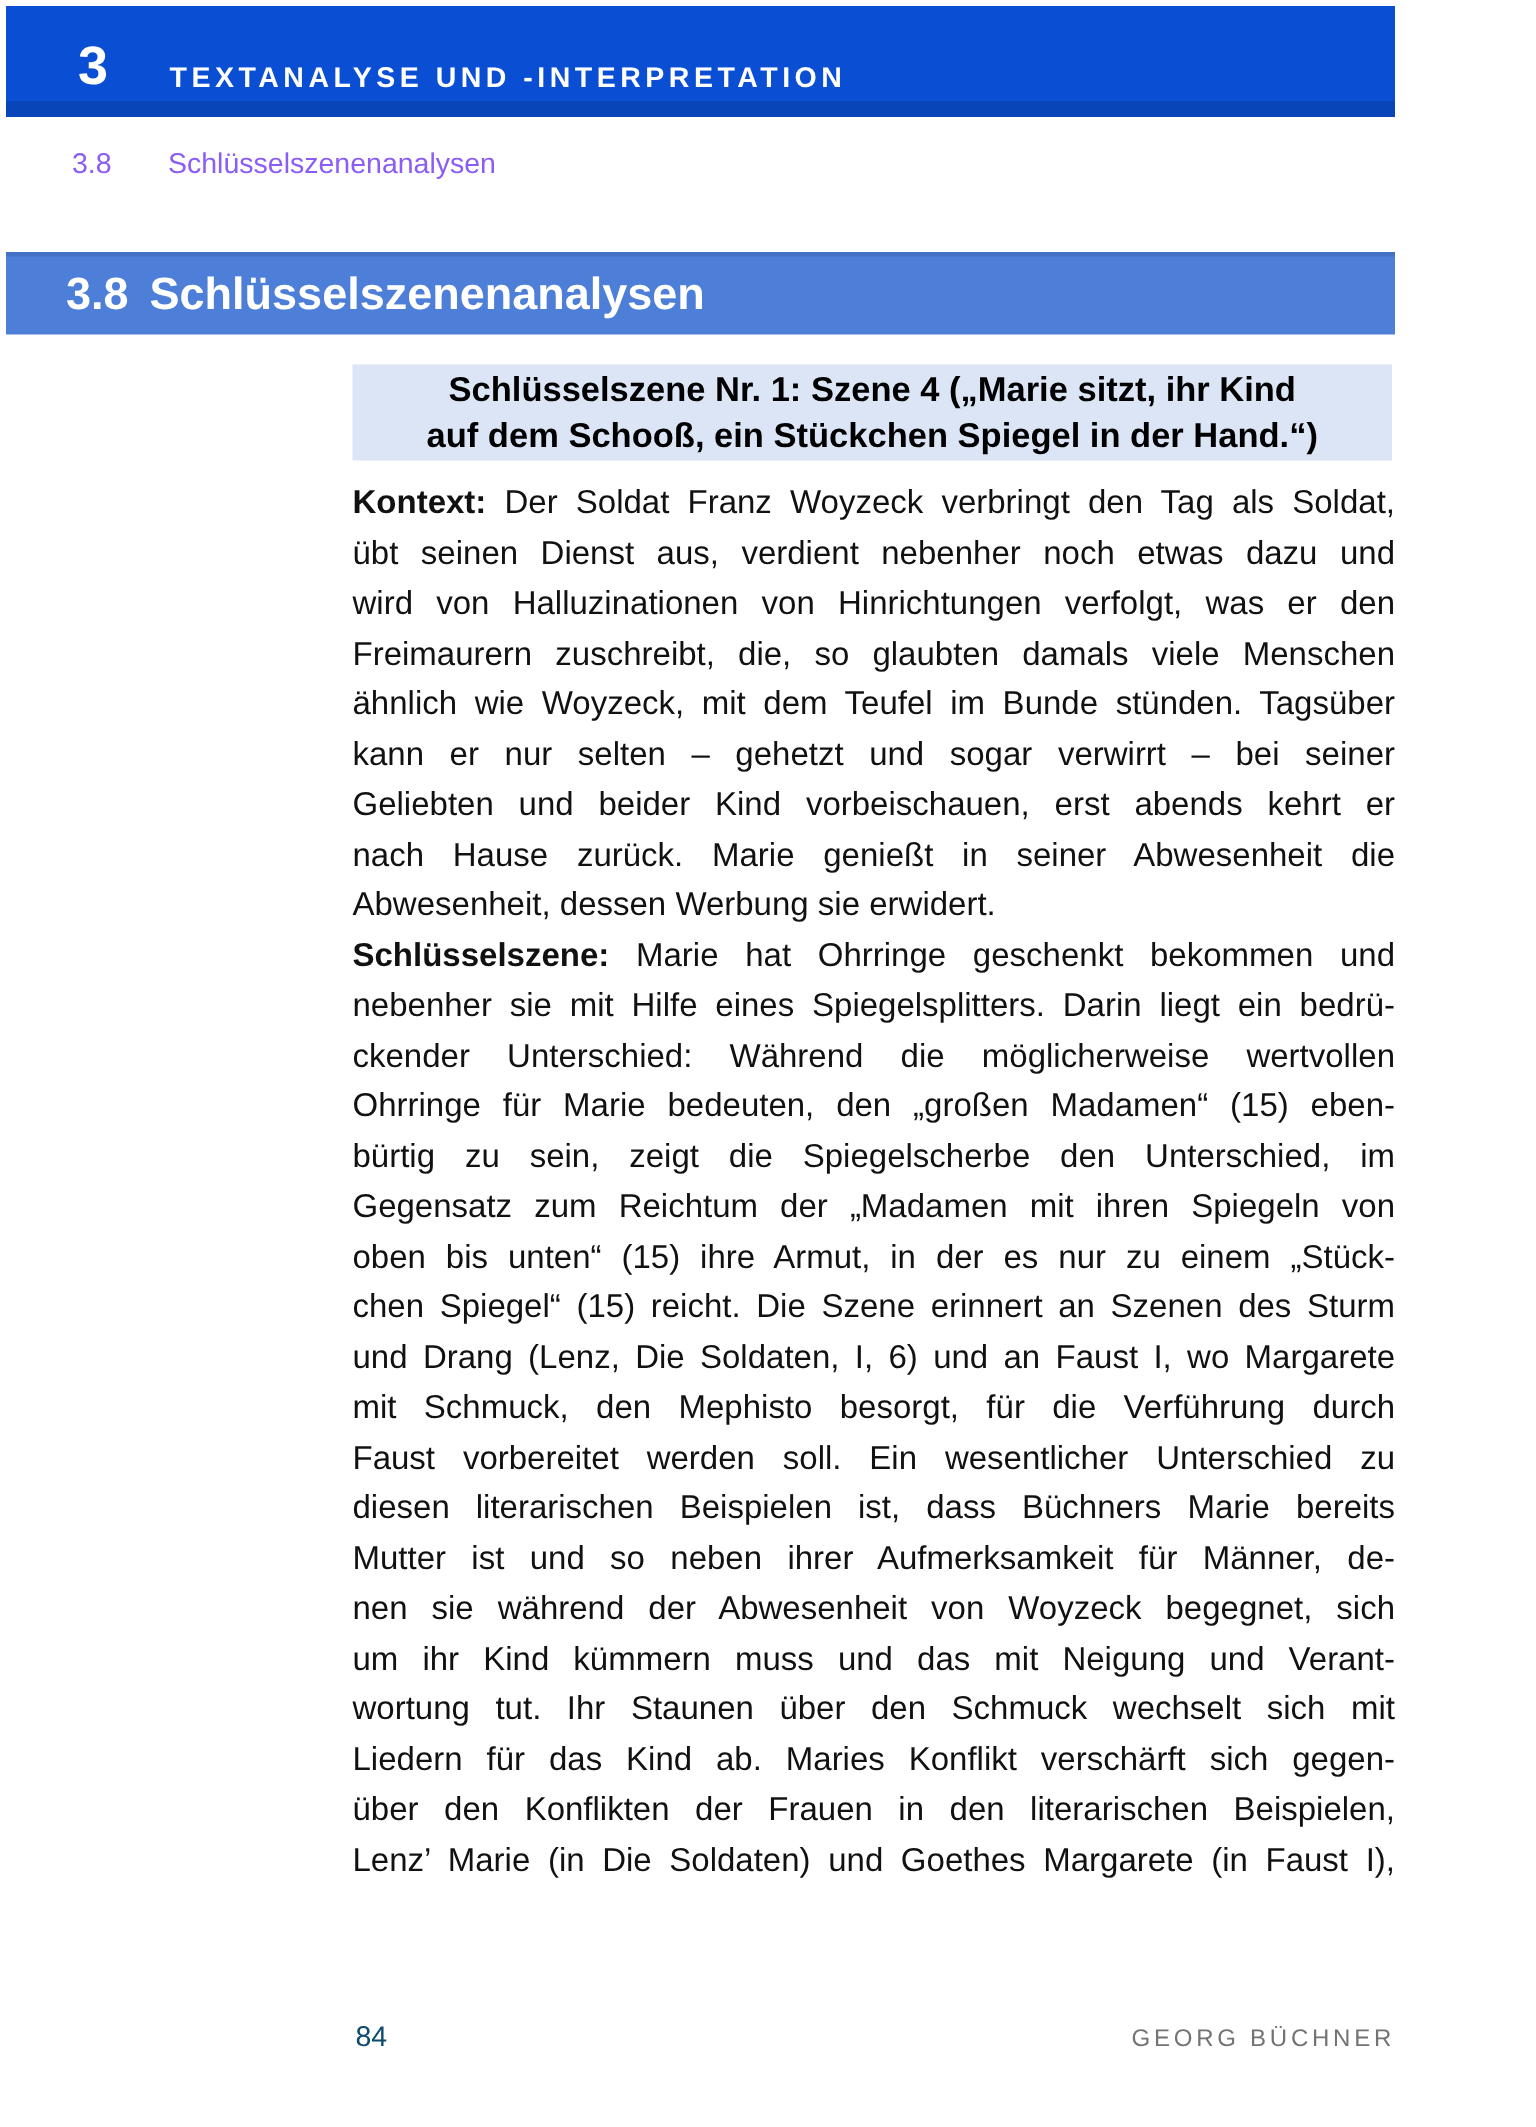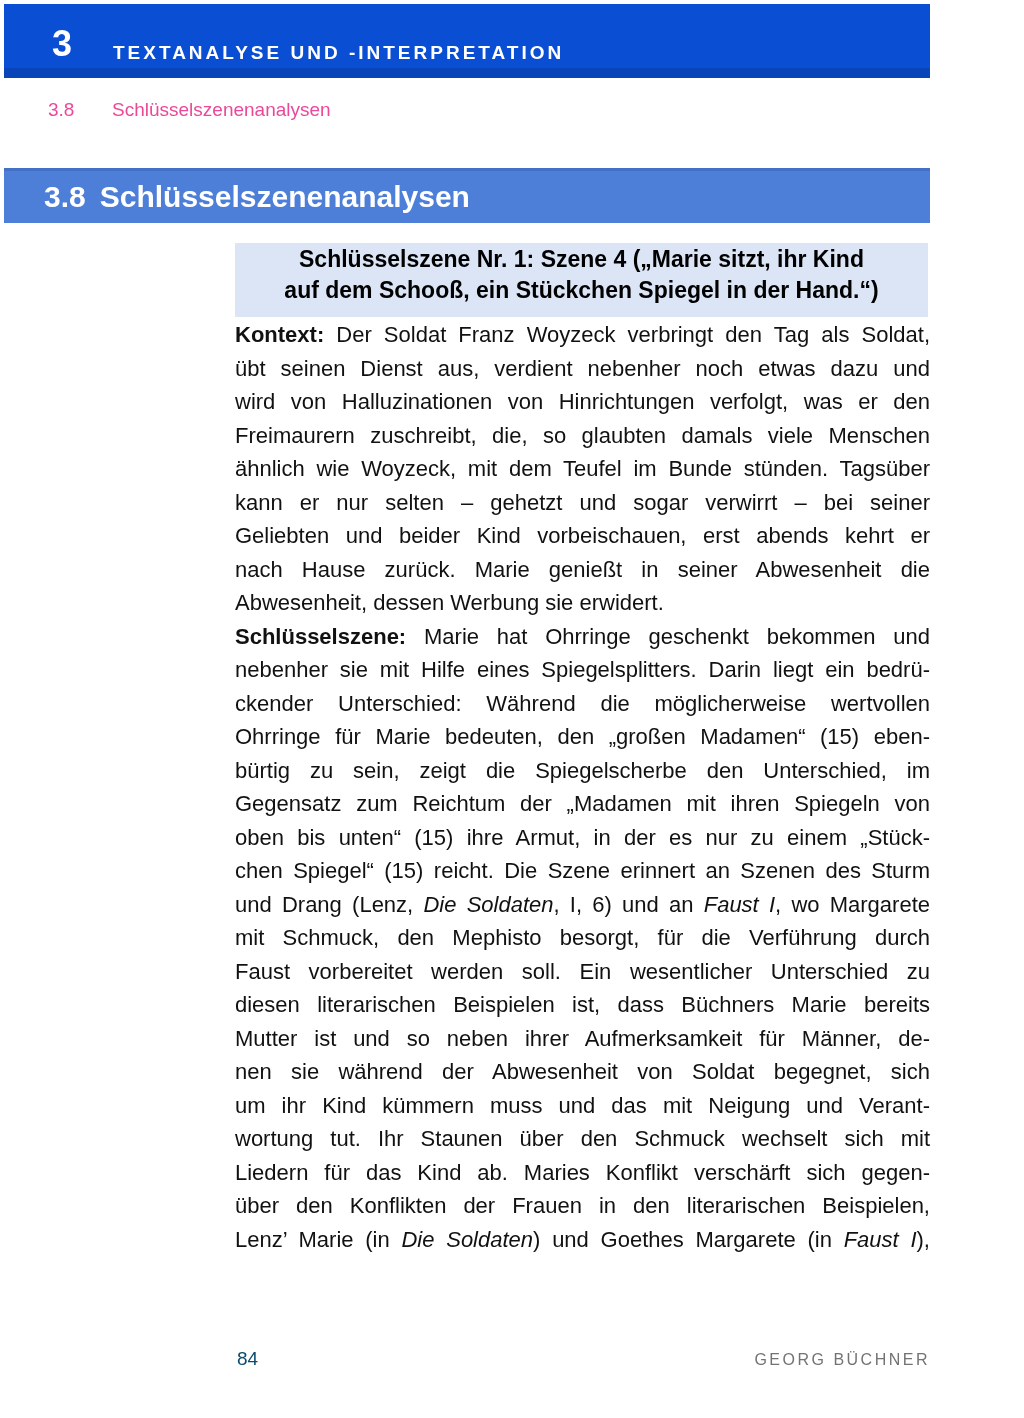--- a/index.html
+++ b/index.html
@@ -36,21 +36,21 @@
     letter-spacing: 3px;
     color: #ffffff;
   }
 
   
   .running-header {
     position: absolute;
     left: 48px; top: 98px;
     font-size: 19px;
     line-height: 24px;
-    color: #ec4899;
+    color: #8b5cf6;
   }
   .running-header .num { display: inline-block; min-width: 64px; }
 
   
   .section-bar {
     position: absolute;
     left: 4px; top: 168px;
     width: 926px; height: 55px;
     background: #4d7fd8;
     border-top: 3px solid #4371c5;
@@ -61,21 +61,21 @@
     color: #ffffff;
     font-weight: bold;
     font-size: 30px;
   }
   .section-bar .num { margin-right: 14px; }
 
   
   .keyscene-box {
     position: absolute;
     left: 235px; top: 243px;
-    width: 693px; height: 74px;
+    width: 693px; height: 64px;
     background: #dbe5f6;
     box-sizing: border-box;
     padding-top: 1px;
     text-align: center;
     font-weight: bold;
     font-size: 23px;
     line-height: 31px;
     color: #000000;
   }
 
@@ -92,21 +92,21 @@
     text-align: justify;
     text-align-last: justify;
     -moz-text-align-last: justify;
     height: 33.5px;
   }
   .bodytext .line.end {
     text-align-last: left;
     -moz-text-align-last: left;
   }
   .b { font-weight: bold; }
-  .i { font-style: italic; }
+  .i { }
 
   
   .page-number {
     position: absolute;
     left: 237px; top: 1348px;
     font-size: 19px;
     color: #0c4a6e;
   }
   .book-author {
     position: absolute;
@@ -156,21 +156,21 @@
       <div class="line"><span>Ohrringe für Marie bedeuten, den „großen Madamen“ (15) eben-</span></div>
       <div class="line"><span>bürtig zu sein, zeigt die Spiegelscherbe den Unterschied, im</span></div>
       <div class="line"><span>Gegensatz zum Reichtum der „Madamen mit ihren Spiegeln von</span></div>
       <div class="line"><span>oben bis unten“ (15) ihre Armut, in der es nur zu einem „Stück-</span></div>
       <div class="line"><span>chen Spiegel“ (15) reicht. Die Szene erinnert an Szenen des Sturm</span></div>
       <div class="line"><span>und Drang (Lenz, </span><span class="i">Die Soldaten</span><span>, I, 6) und an </span><span class="i">Faust I</span><span>, wo Margarete</span></div>
       <div class="line"><span>mit Schmuck, den Mephisto besorgt, für die Verführung durch</span></div>
       <div class="line"><span>Faust vorbereitet werden soll. Ein wesentlicher Unterschied zu</span></div>
       <div class="line"><span>diesen literarischen Beispielen ist, dass Büchners Marie bereits</span></div>
       <div class="line"><span>Mutter ist und so neben ihrer Aufmerksamkeit für Männer, de-</span></div>
-      <div class="line"><span>nen sie während der Abwesenheit von Soldat begegnet, sich</span></div>
+      <div class="line"><span>nen sie während der Abwesenheit von Woyzeck begegnet, sich</span></div>
       <div class="line"><span>um ihr Kind kümmern muss und das mit Neigung und Verant-</span></div>
       <div class="line"><span>wortung tut. Ihr Staunen über den Schmuck wechselt sich mit</span></div>
       <div class="line"><span>Liedern für das Kind ab. Maries Konflikt verschärft sich gegen-</span></div>
       <div class="line"><span>über den Konflikten der Frauen in den literarischen Beispielen,</span></div>
       <div class="line"><span>Lenz’ Marie (in </span><span class="i">Die Soldaten</span><span>) und Goethes Margarete (in </span><span class="i">Faust I</span><span>),</span></div>
     </div>
 
   <footer>
     <span class="page-number">84</span>
     <span class="book-author">GEORG BÜCHNER</span>

